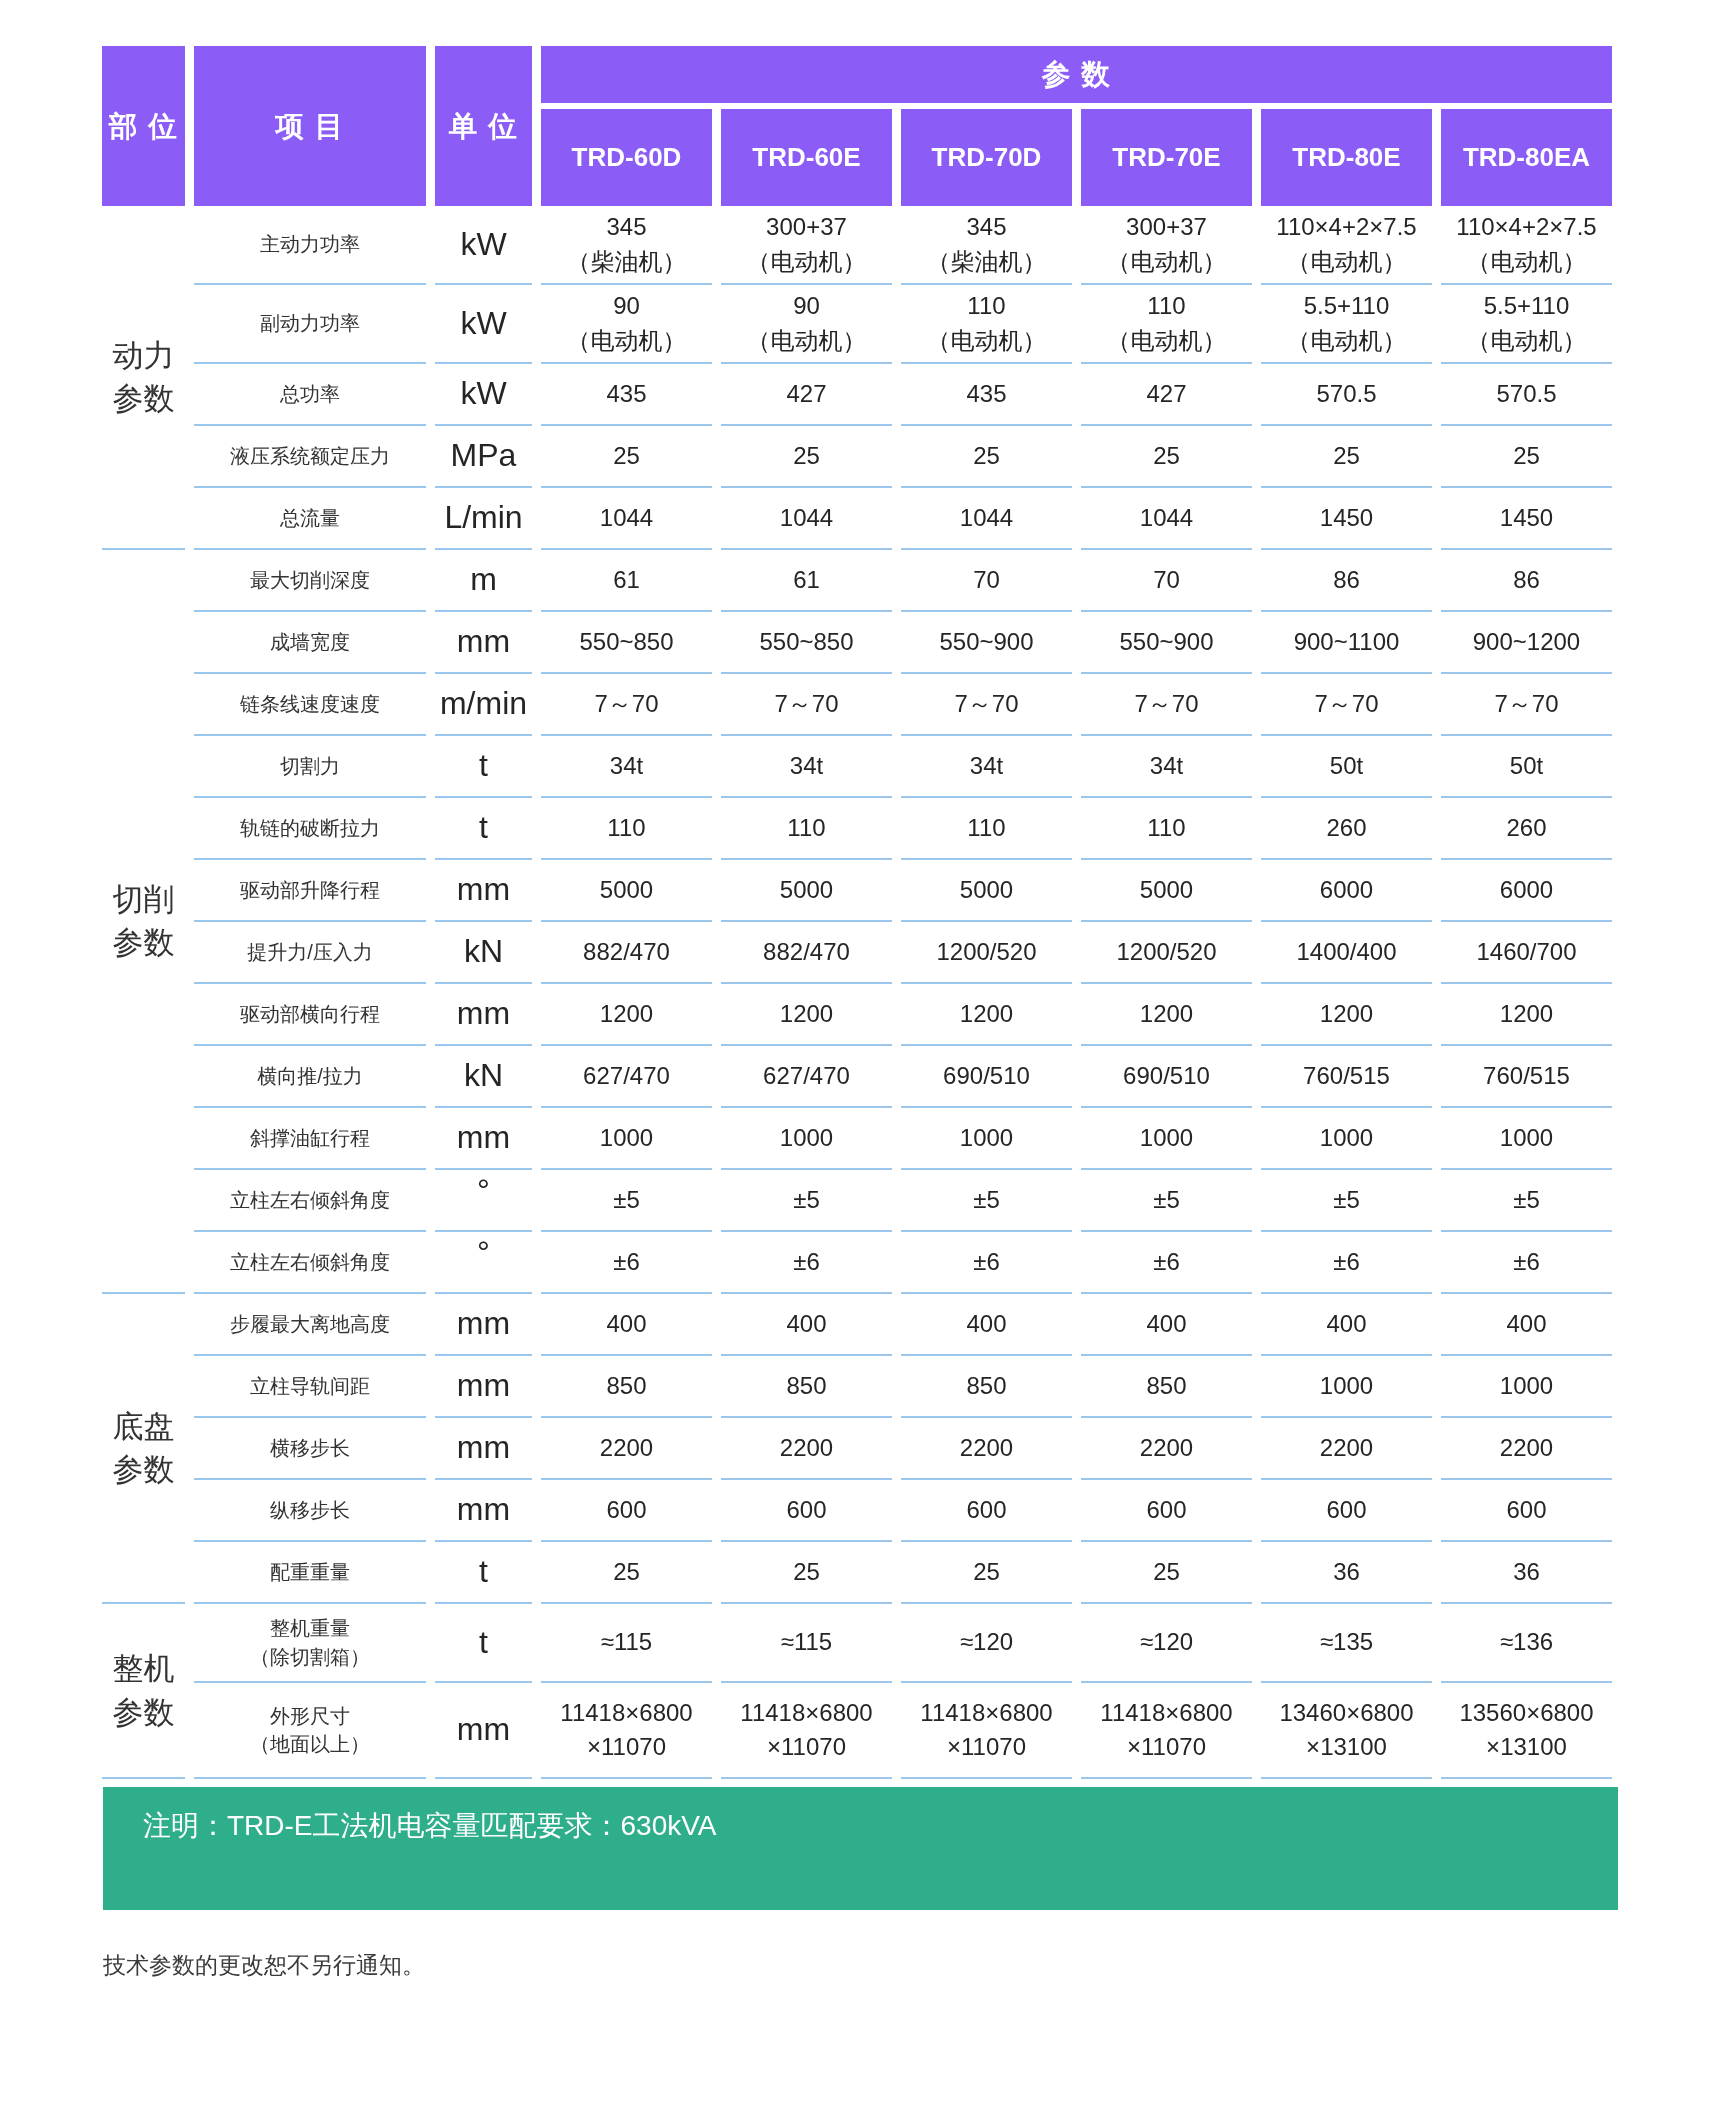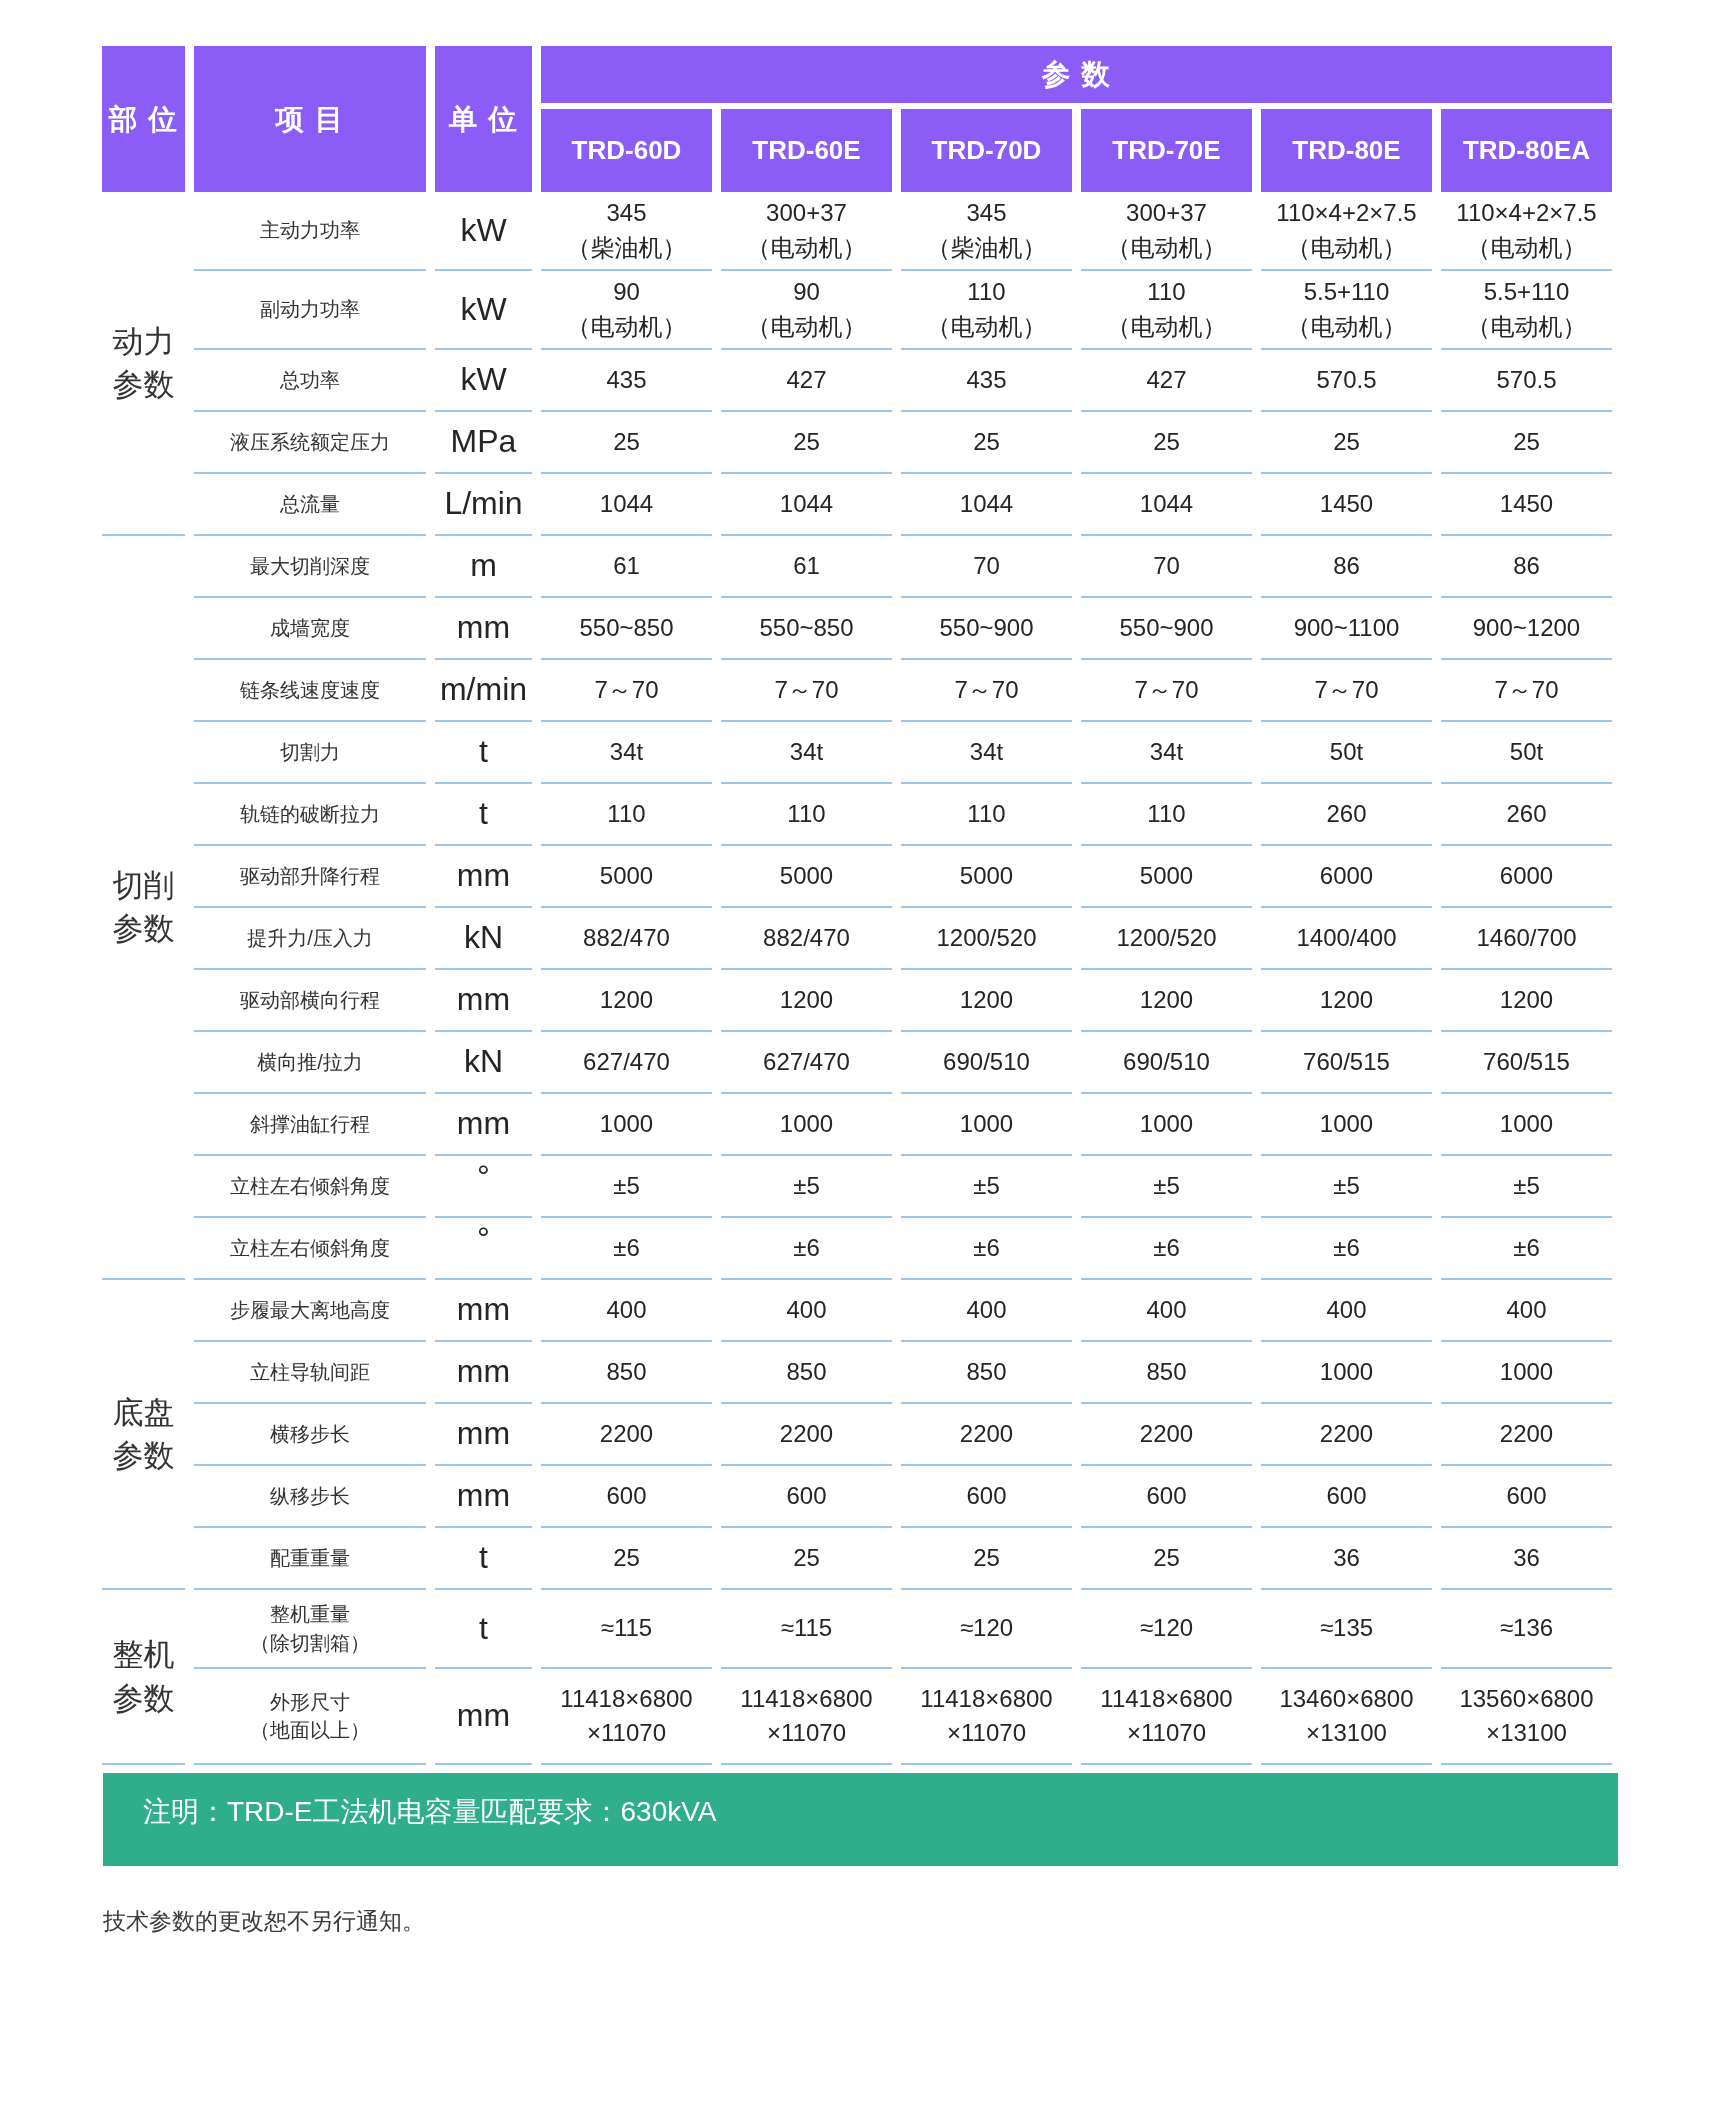--- a/index.html
+++ b/index.html
@@ -9,32 +9,32 @@
     font-family:"Liberation Sans","DejaVu Sans",sans-serif; overflow:hidden;
     padding-top:46px;
   }
   table.spec { margin-left:93px; border-collapse:separate; border-spacing:9.3px 0; table-layout:fixed; }
   col.c-part{width:83px} col.c-item{width:232px} col.c-unit{width:97px} col.c-model{width:171px}
   th.hcell {
     background:#8b5cf6; color:#fff; font-weight:bold; text-align:center;
     vertical-align:middle; font-size:28.6px; letter-spacing:1.5px;
   }
   tr.hrow1 th.params { height:63px; border-bottom:6.2px solid #ffffff; }
-  tr.hrow2 th.model  { height:83px; font-size:26px; letter-spacing:0px; }
+  tr.hrow2 th.model  { height:97px; font-size:26px; letter-spacing:0px; }
   tbody td {
     border-bottom:2.3px solid #9cc7ec; background:#fff; text-align:center;
     vertical-align:middle; font-size:24px; color:#252525; line-height:1.42;
   }
   td.section-label { font-size:31px; color:#333333; line-height:1.4; font-weight:normal; }
   td.item-cell { font-size:20px; color:#333333; }
   td.unit-cell { font-size:32px; }
   tr.rh-s td{ height:62px; } tr.rh-l td{ height:79px; } tr.rh-xl td{ height:96px; }
   span.deg { display:inline-block; transform:translateY(-9.3px); }
   .note {
-    margin:7.7px 0 0 103px; width:1515px; height:93px; background:#2fae8b;
+    margin:7.7px 0 0 103px; width:1515px; height:123px; background:#2fae8b;
     color:#ffffff; font-size:28px; line-height:48px; padding:15.4px 0 0 40px;
   }
   .footer { margin:40px 16px 0 103px; font-size:23px; color:#3a3a3a; }
 </style>
 </head>
 <body>
 
 <div class="page">
 
   <table class="spec">

